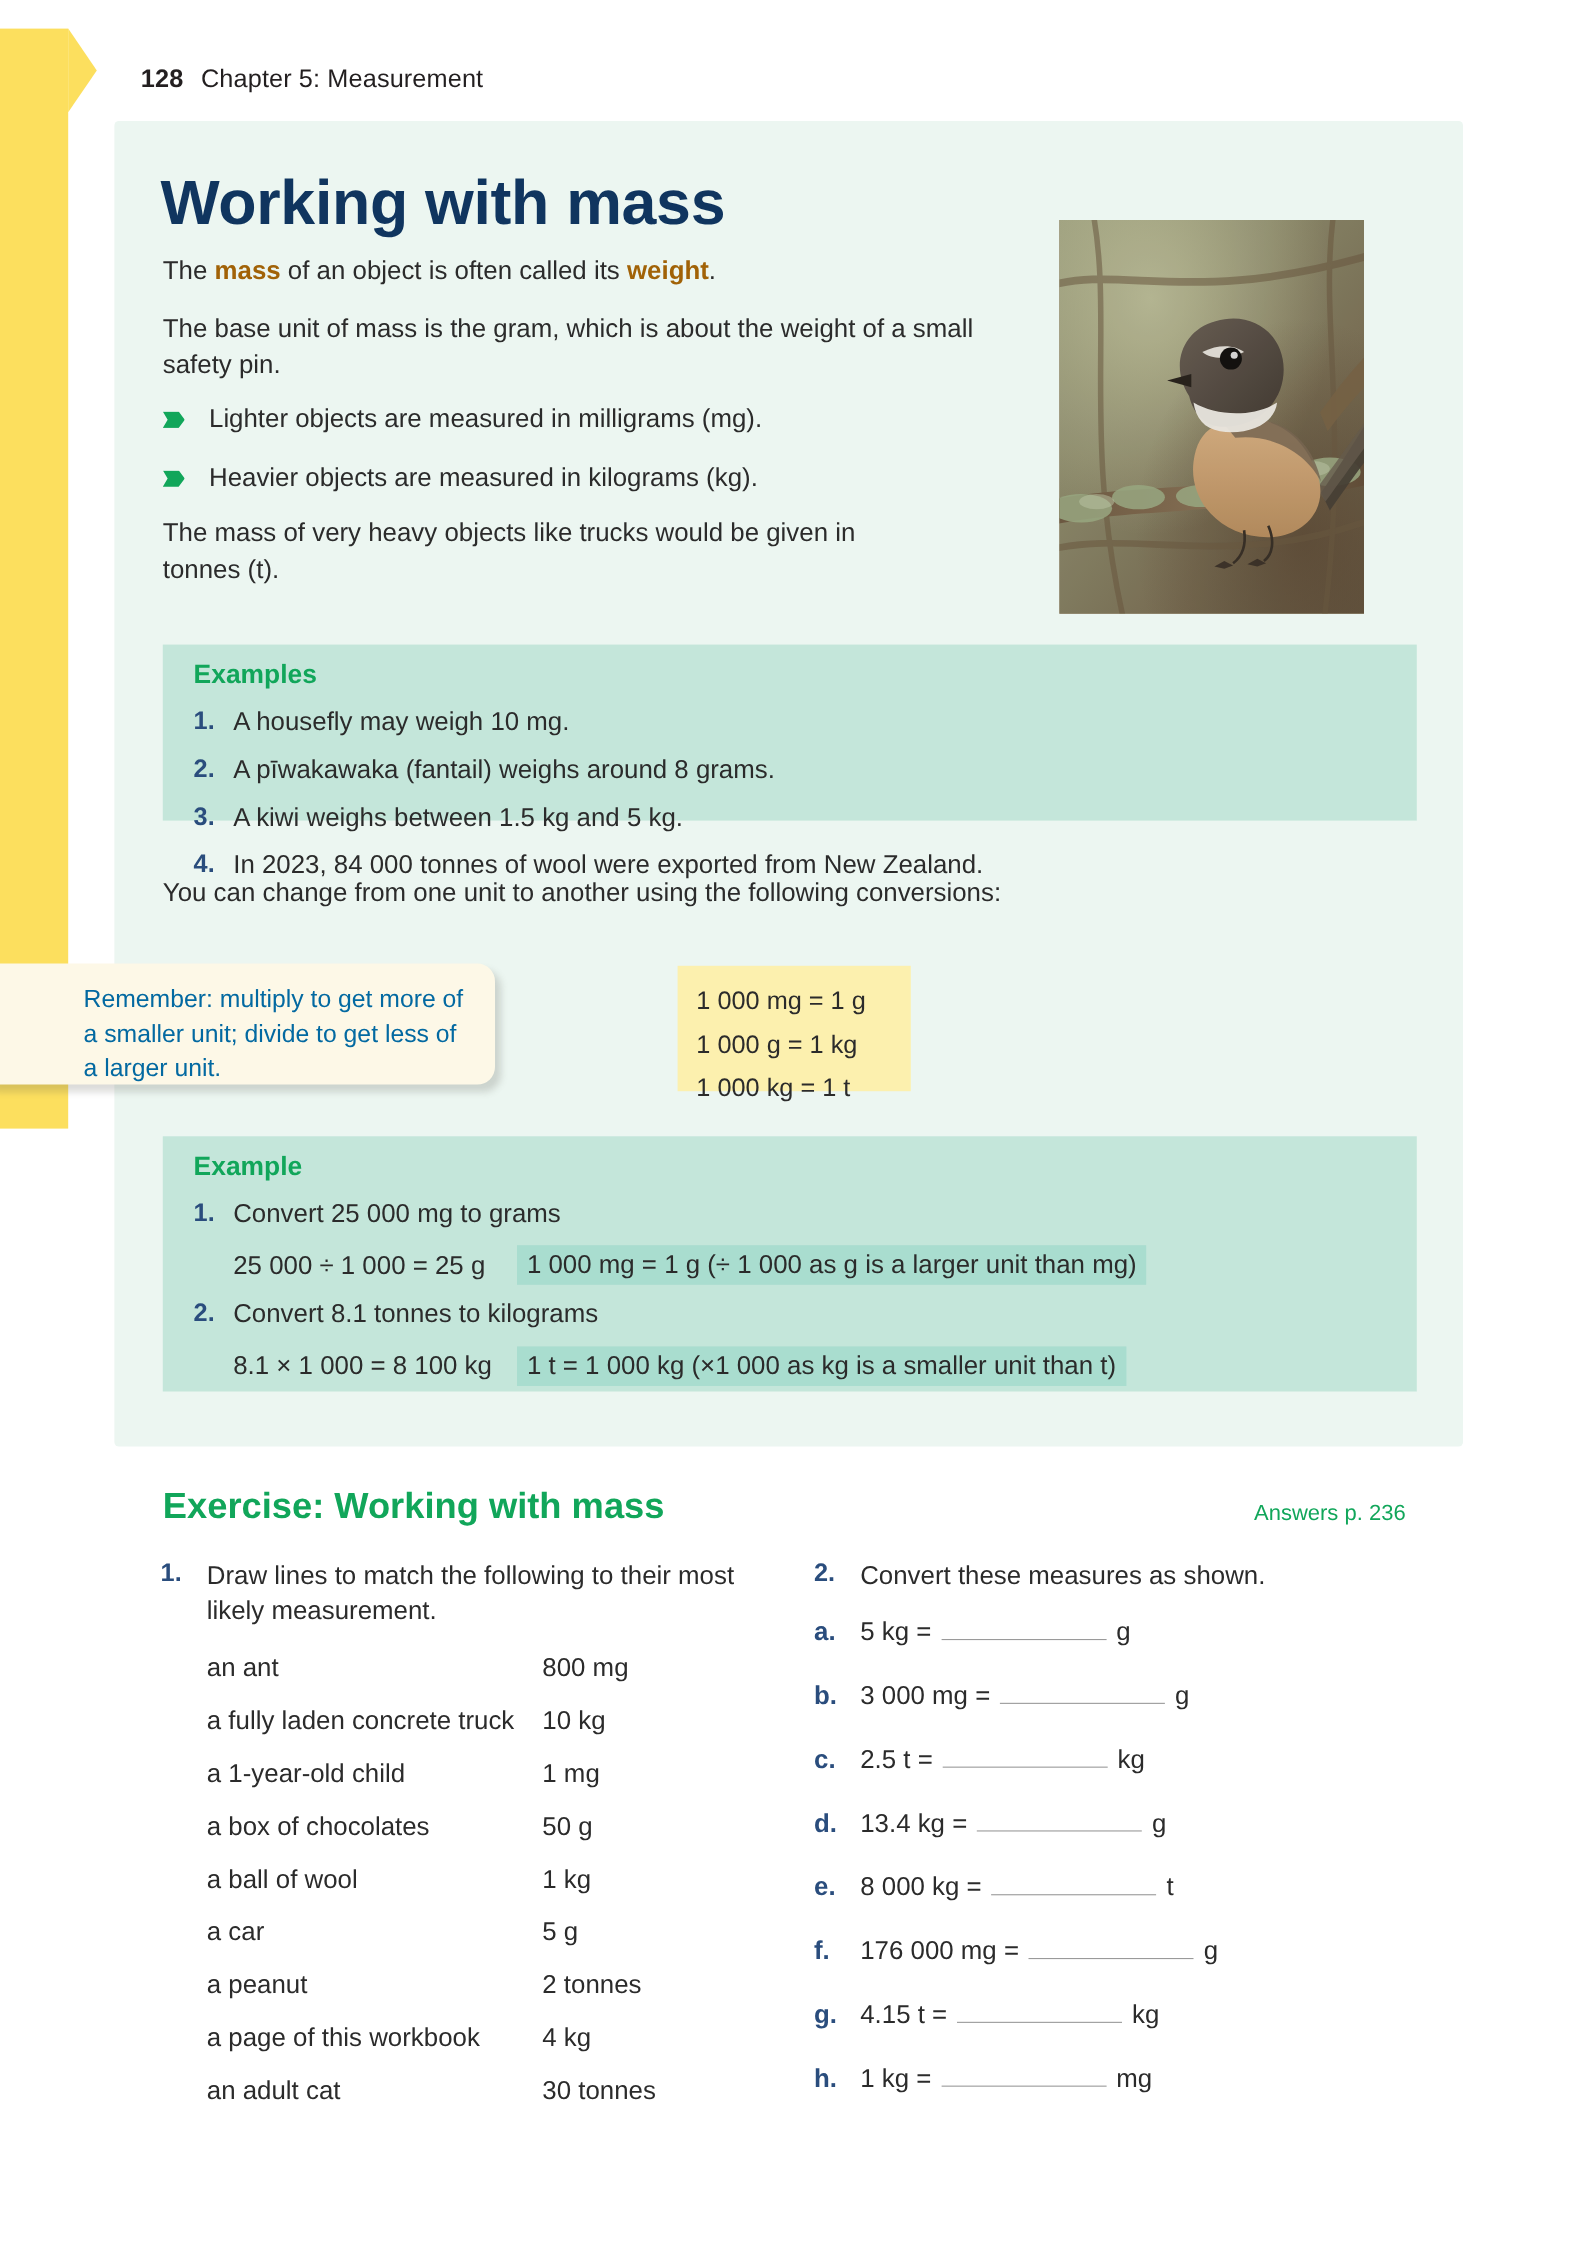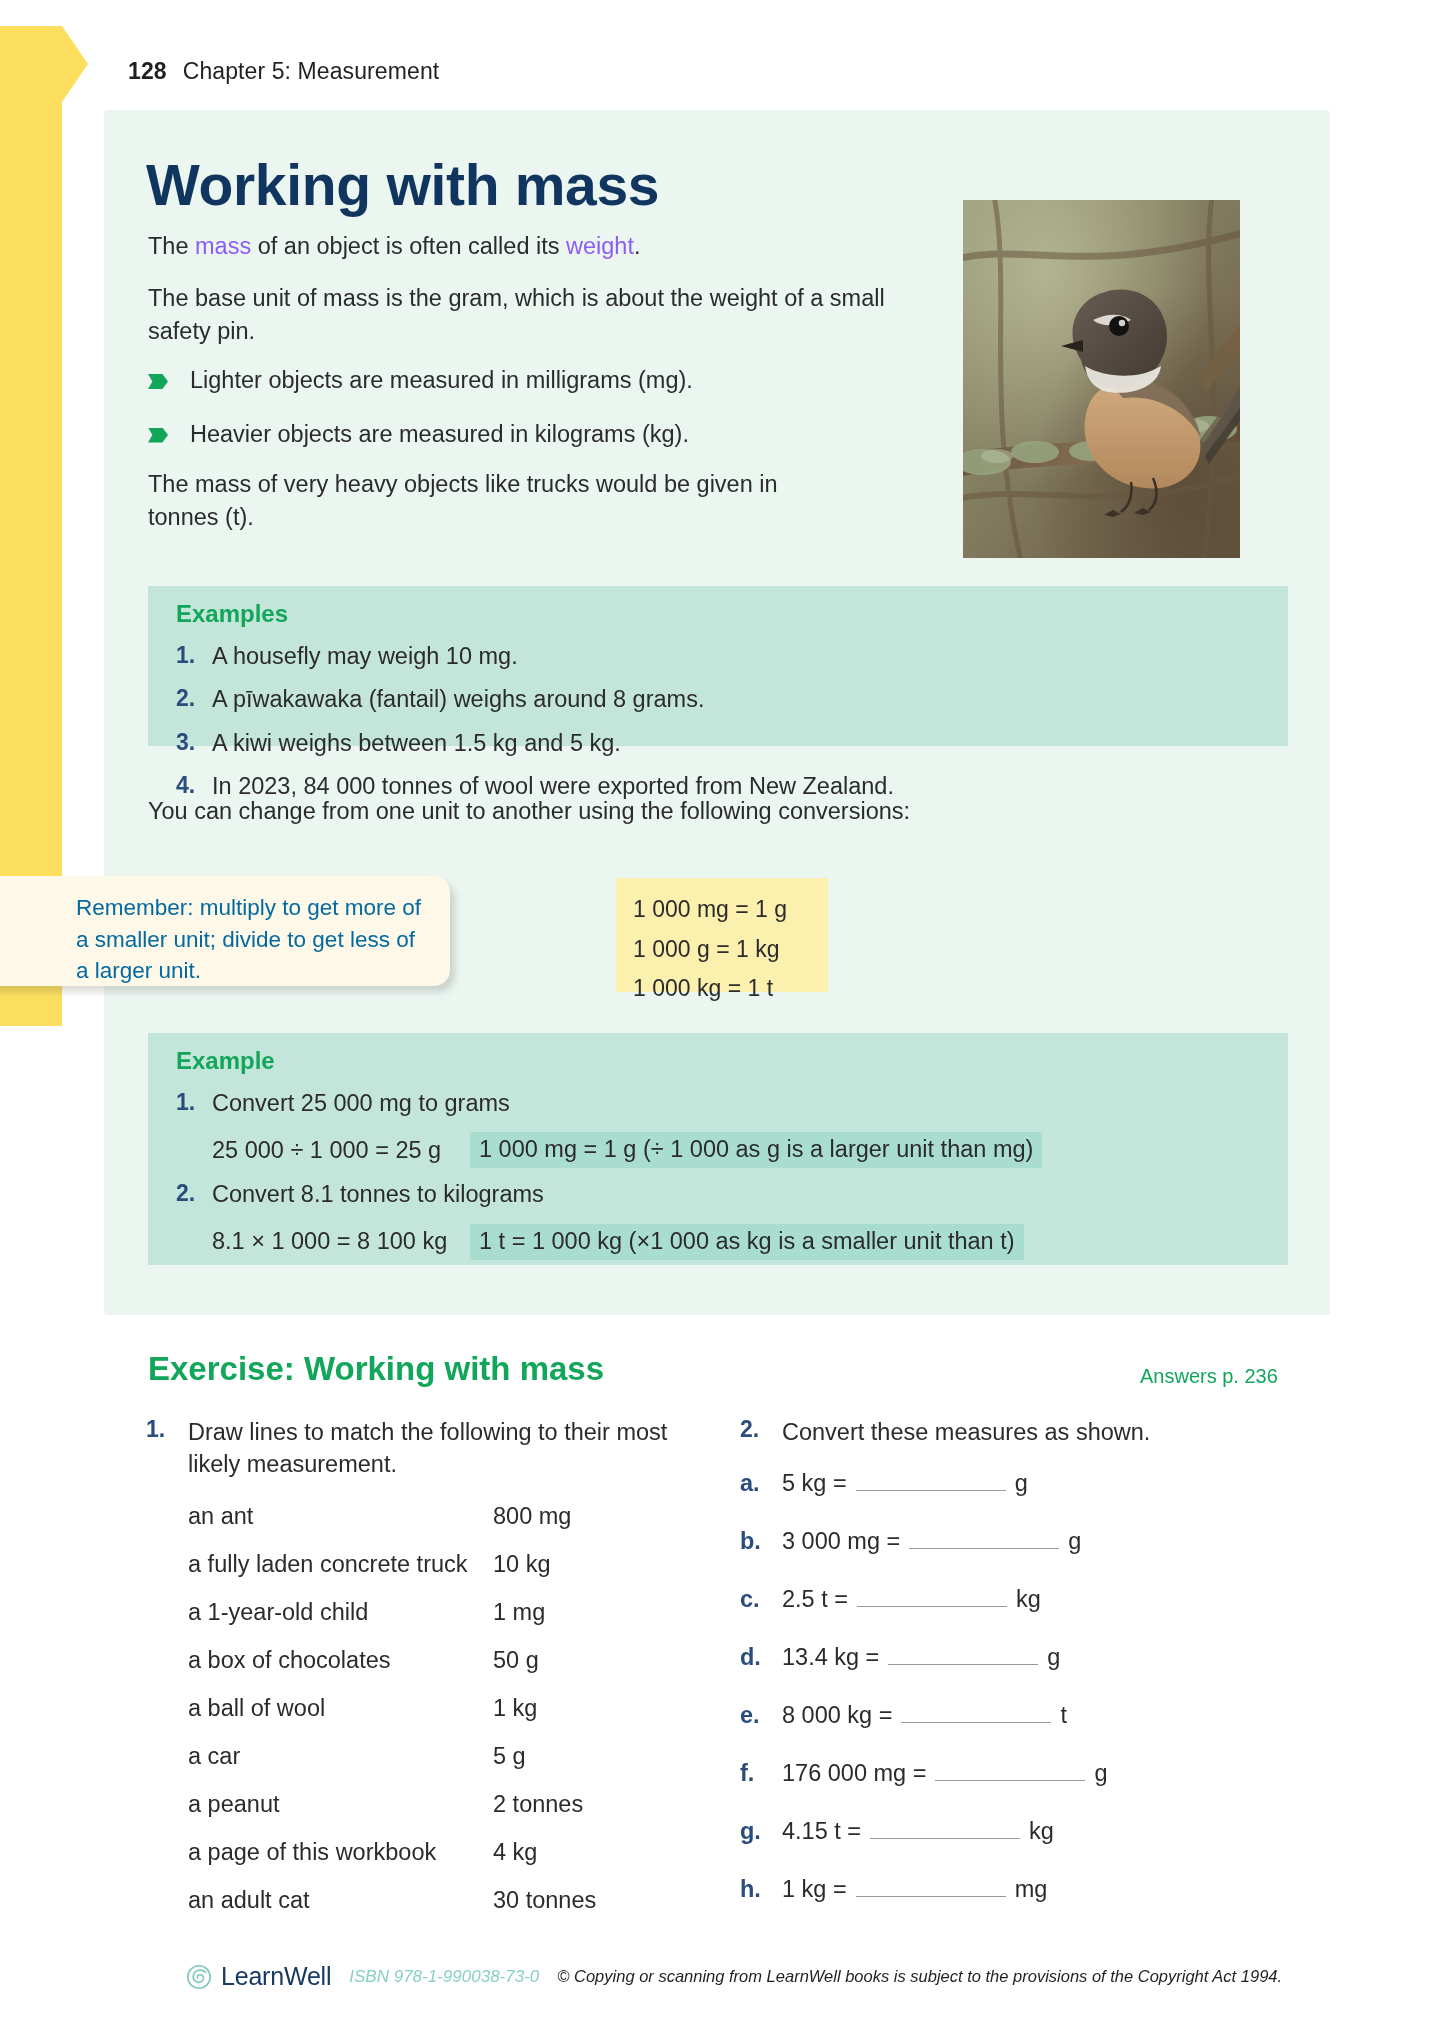--- a/index.html
+++ b/index.html
@@ -40,21 +40,21 @@
     border-radius: 4px;
   }
 
   .title {
     position: absolute; left: 146px; top: 152px;
     font-size: 57px; font-weight: bold; color: #10355f; letter-spacing: -.3px;
   }
 
   .body-col { position: absolute; left: 148px; width: 760px; }
   .p { font-size: 23.5px; line-height: 1.42; color: #2b2b2b; }
-  .p b { color: #8b5cf6; font-weight: normal; }
+  .p b { color: #a16207; font-weight: bold; }
 
   .para1 { top: 230px; }
   .para2 { top: 282px; width: 740px; }
   .para3 { top: 468px; width: 700px; }
 
   .bullets { position: absolute; left: 148px; top: 365px; width: 760px; }
   .bullet { display: flex; align-items: flex-start; margin-bottom: 23px; }
   .bullet .pennant {
     width: 20px; height: 15px; margin-top: 9px; margin-right: 22px; flex: none;
     background: #11a65a;
@@ -435,27 +435,14 @@
       </div>
       <div class="convrow">
         <span class="letter">h.</span>
         <span class="lhs">1 kg =</span>
         <span class="blank"></span>
         <span class="unit">mg</span>
       </div>
     </div>
   </div>
 
-  <div class="footer">
-    <span class="logo-mark">
-      <svg viewBox="0 0 26 26" aria-hidden="true">
-        <g fill="none" stroke="#7ec8bd" stroke-width="1.6" stroke-linecap="round">
-          <circle cx="13" cy="13" r="11.2"></circle>
-          <path d="M19.5 8.2 C 15 4.2 7.5 6.5 7.2 12.6 C 7 17.2 12.4 19.8 15.8 17.4 C 18.6 15.4 17.8 11.2 14.4 10.8 C 12 10.5 10.6 12.6 11.6 14.2"></path>
-        </g>
-      </svg>
-    </span>
-    <span class="logo-word">LearnWell</span>
-    <span class="isbn">ISBN 978-1-990038-73-0</span>
-    <span class="copy">© Copying or scanning from LearnWell books is subject to the provisions of the Copyright Act 1994.</span>
-  </div>
 
 </div>
 
 </body></html>

